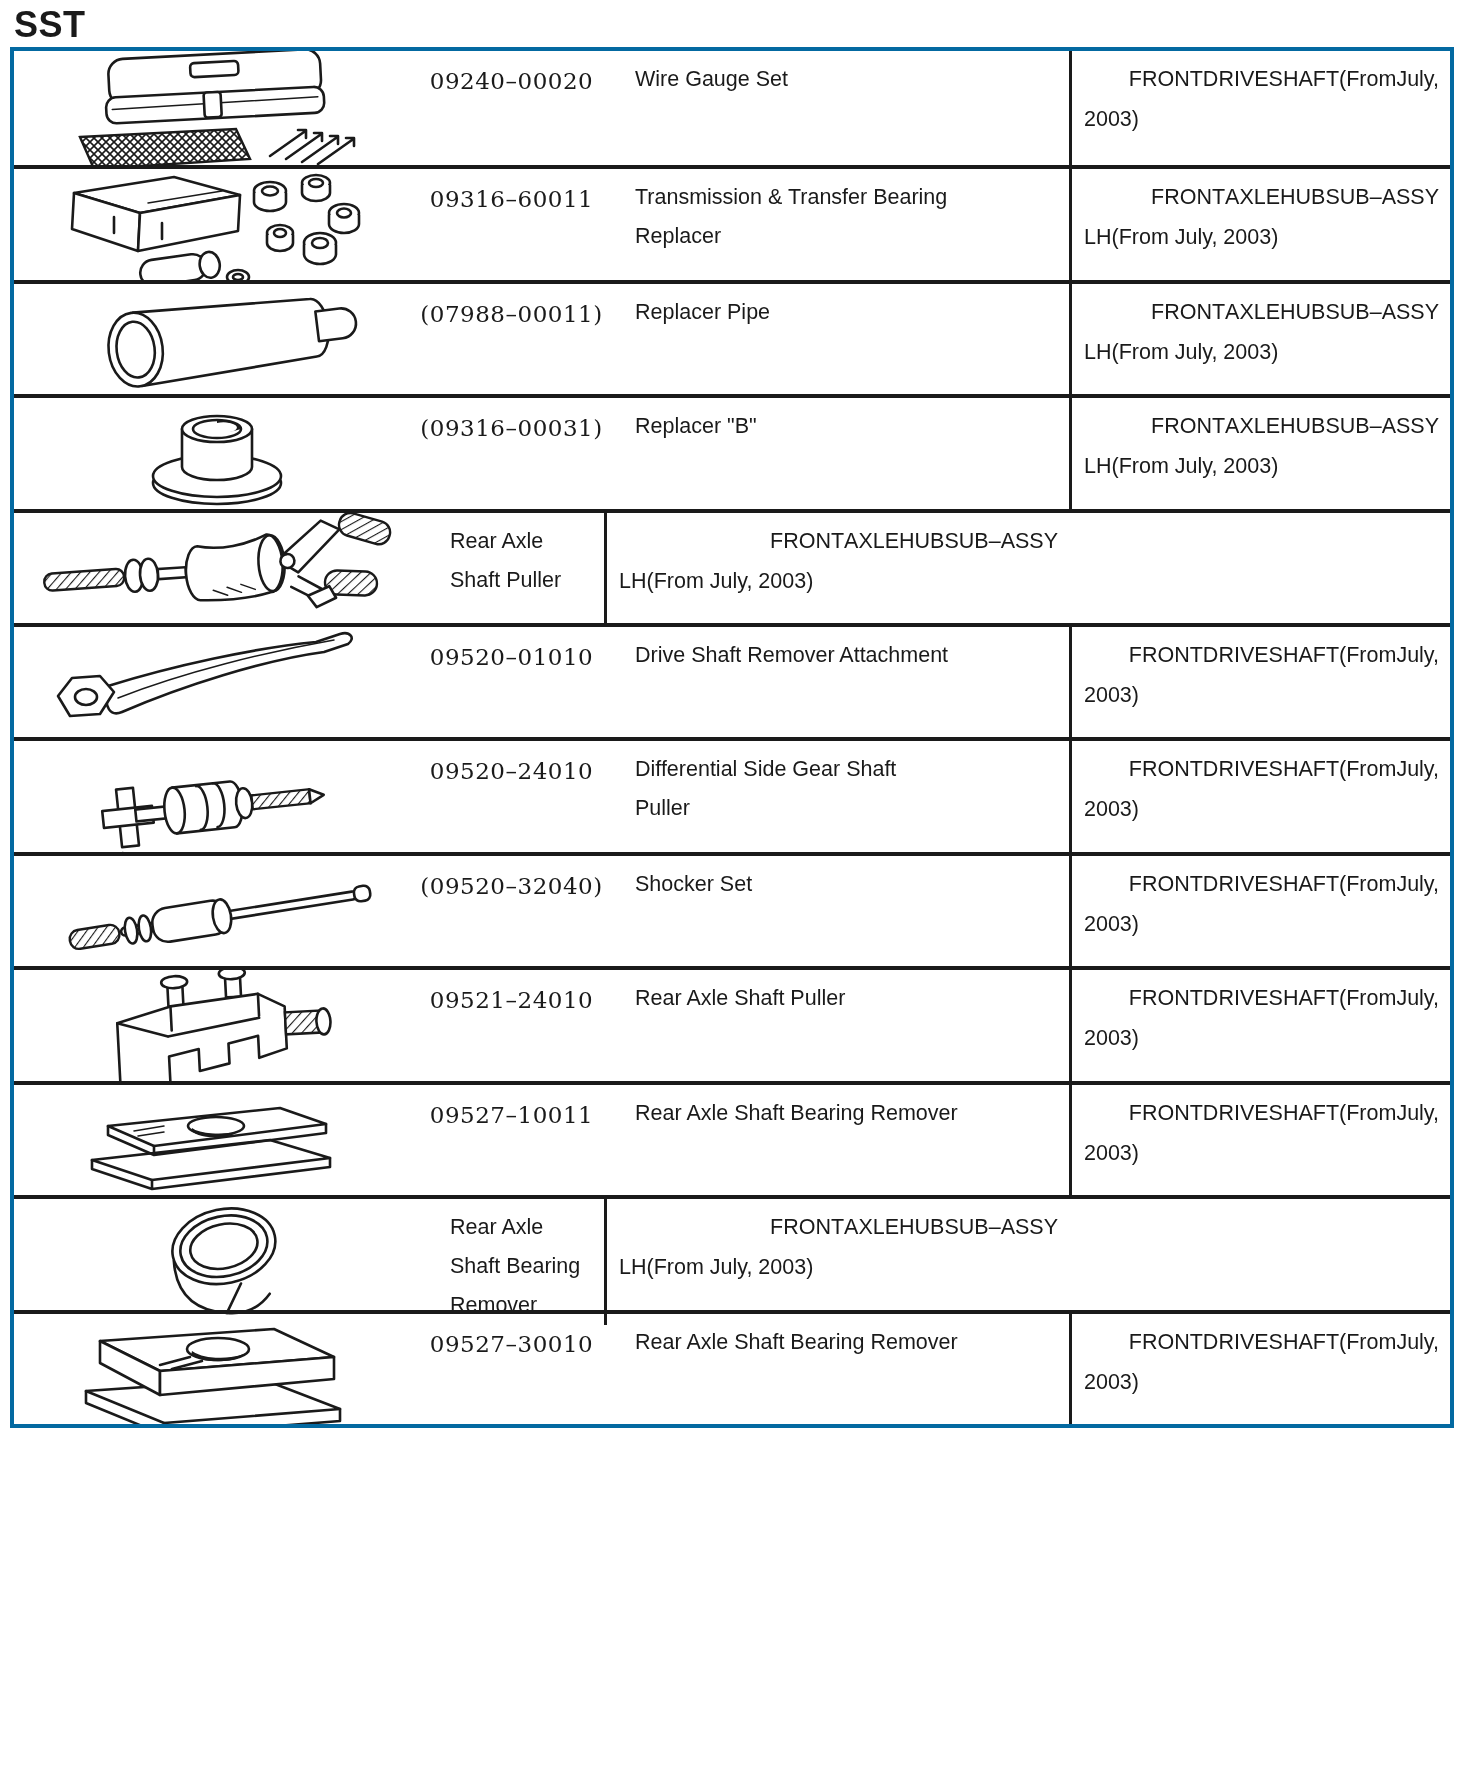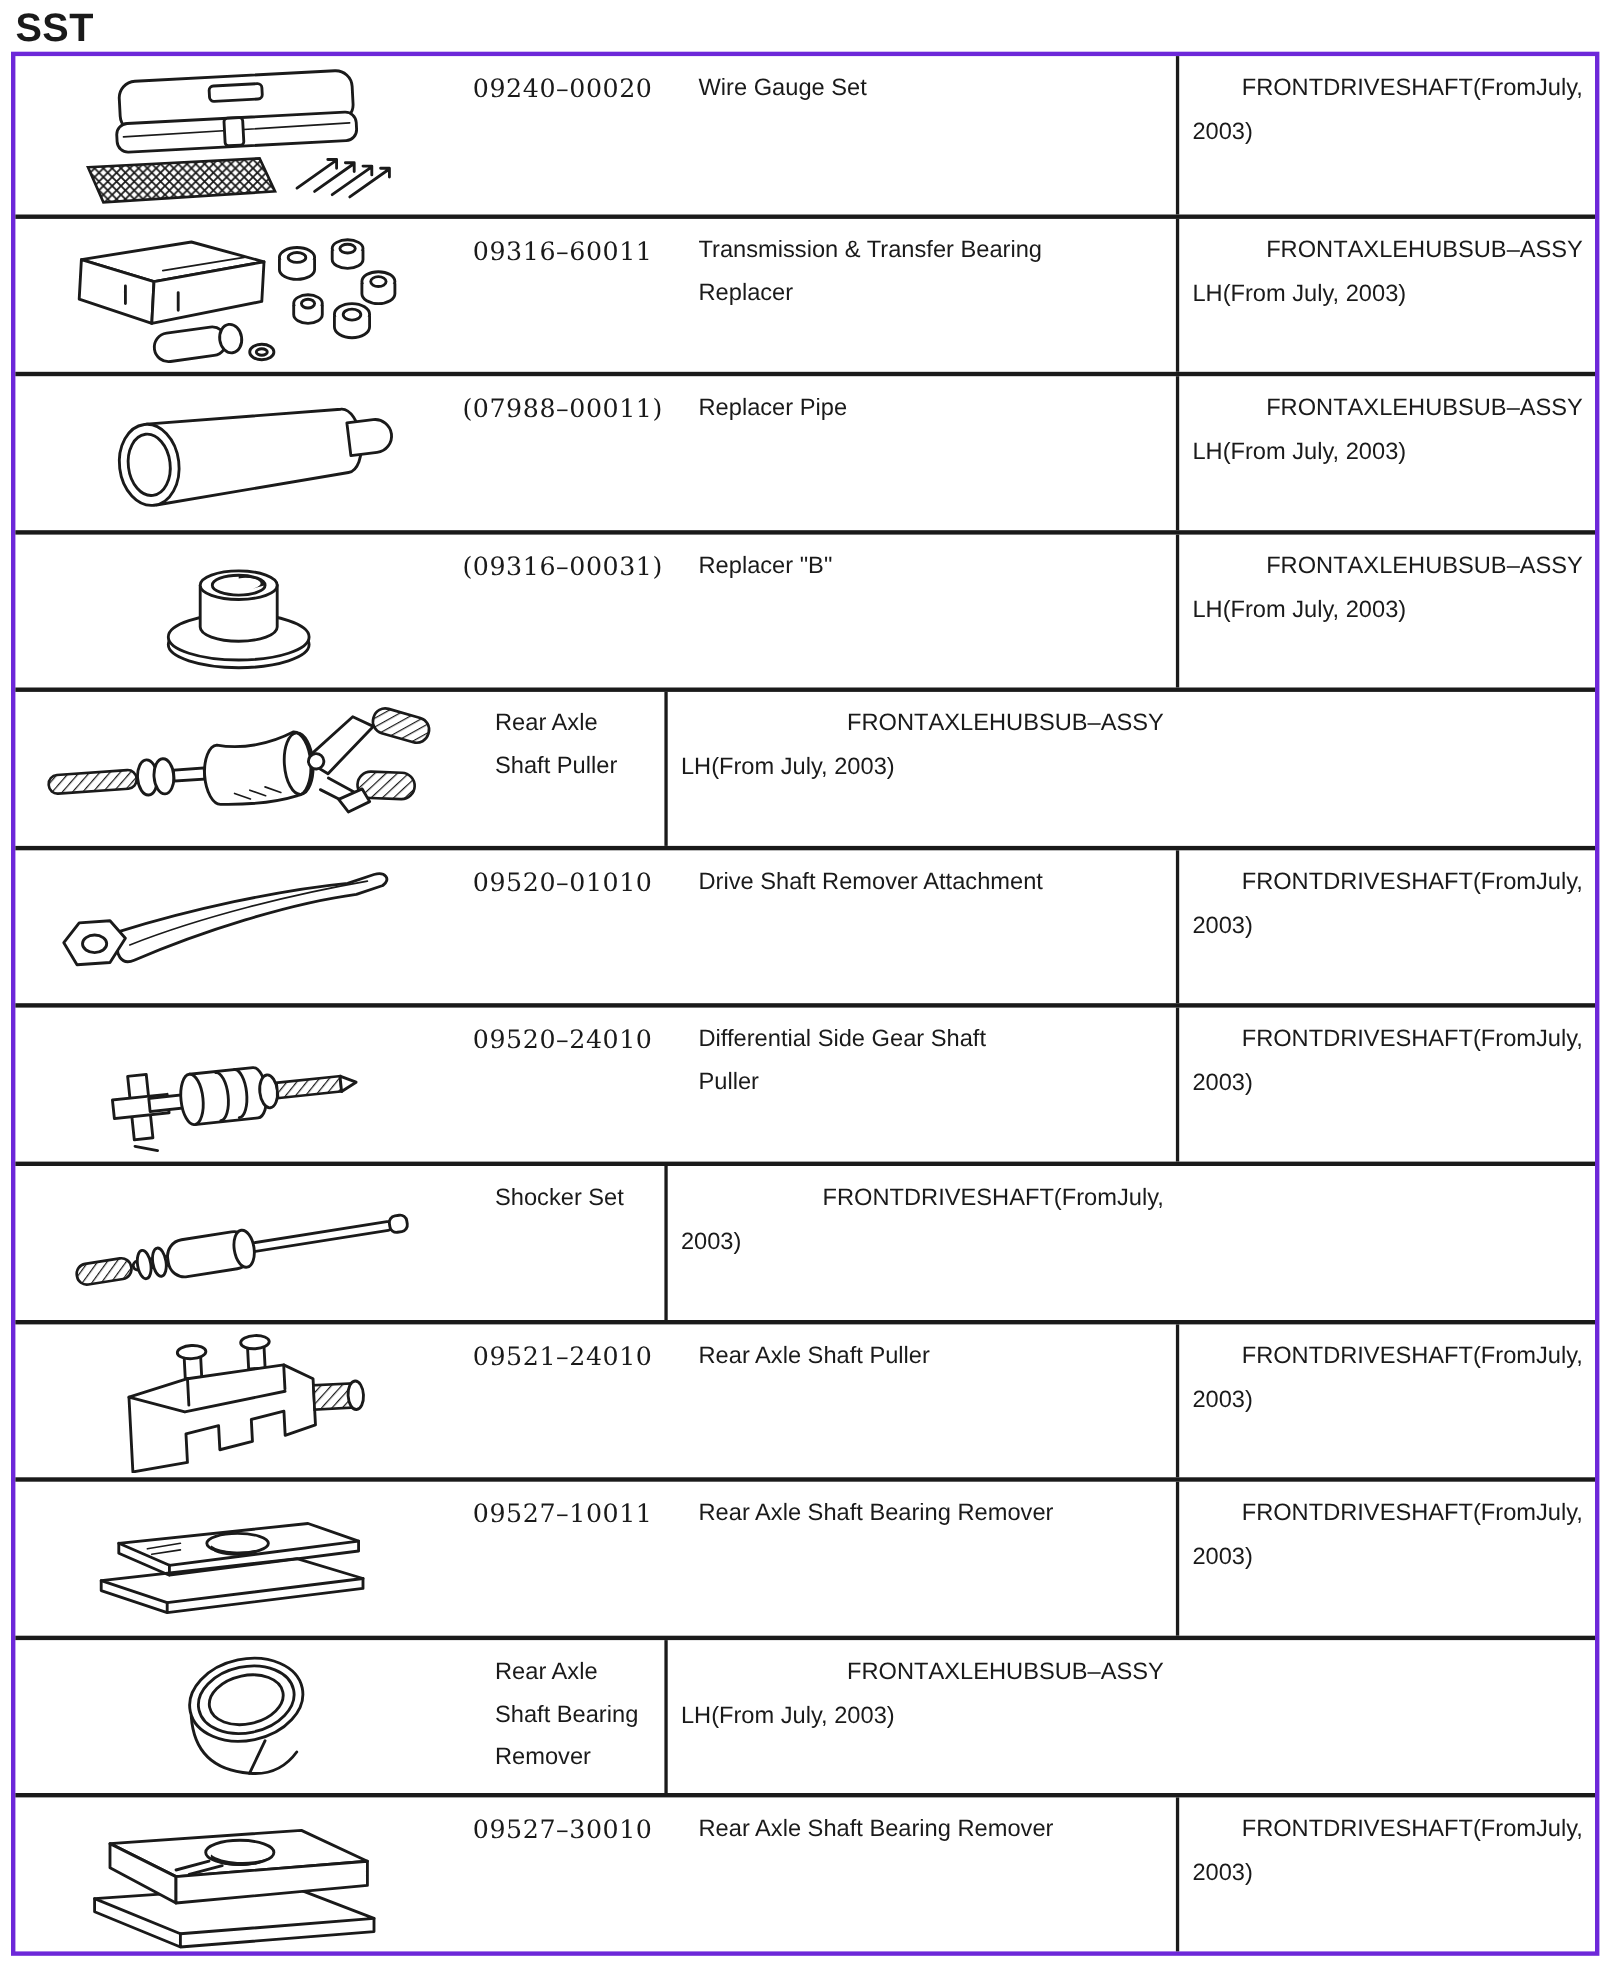--- a/index.html
+++ b/index.html
@@ -1,21 +1,21 @@
 <!DOCTYPE html>
 <html><head>
 <meta charset="utf-8">
 <style>
   html,body{margin:0;padding:0;background:#ffffff;}
   body{width:1472px;height:1784px;position:relative;color:#1a1a1a;
        font-family:"Liberation Sans",sans-serif;}
   .page-title{position:absolute;left:14px;top:4px;font-size:36px;font-weight:bold;
        letter-spacing:0.5px;font-family:"Liberation Sans",sans-serif;}
-  .sst-table{position:absolute;left:10px;top:47px;width:1444px;height:1731px;
-       box-sizing:border-box;border:4px solid #6d28d9;display:grid;
+  .sst-table{position:absolute;left:10px;top:47px;width:1444px;height:1381px;
+       box-sizing:border-box;border:4px solid #0369a1;display:grid;
        grid-template-rows:repeat(12,1fr);background:#fff;}
   .row{display:grid;grid-template-columns:405px 185px 465px 1fr;min-height:0;}
   .row + .row{border-top:4px solid #1a1a1a;}
   .illo{display:flex;align-items:center;justify-content:center;overflow:hidden;}
   .illo svg{display:block;}
   .part{font-family:"DejaVu Serif",serif;font-size:23px;line-height:40px;
        padding-top:10px;text-align:center;letter-spacing:0.5px;white-space:nowrap;}
   .name{font-size:21.5px;padding:9px 6px 0 6px;margin-left:25px;}
   .name .line{line-height:39px;}
   .app{font-size:21.5px;border-left:3px solid #1a1a1a;padding:8px 11px 0 12px;}
@@ -299,20 +299,21 @@
           <rect class="fw" x="98" y="68" width="238" height="8" rx="4"></rect>
           <rect x="46" y="63" width="50" height="19" rx="9" fill="url(#hatchA)" stroke="#1a1a1a" stroke-width="2.4"></rect>
           <ellipse class="fw" cx="108" cy="72" rx="6" ry="13"></ellipse>
           <ellipse class="fw" cx="122" cy="72" rx="6" ry="13"></ellipse>
           <rect class="fw" x="130" y="55" width="76" height="34" rx="15"></rect>
           <ellipse class="fw" cx="200" cy="72" rx="9" ry="17"></ellipse>
           <rect class="fw" x="334" y="64" width="16" height="15" rx="6"></rect>
         </g>
       </svg>
     </div>
+    <div class="part">(09520–32040)</div>
     <div class="name">
         <div class="line">Shocker Set</div>
       </div>
     <div class="app">
         <div class="line jline">
           <span>FRONT</span>
           <span>DRIVE</span>
           <span>SHAFT(From</span>
           <span>July,</span>
         </div>

